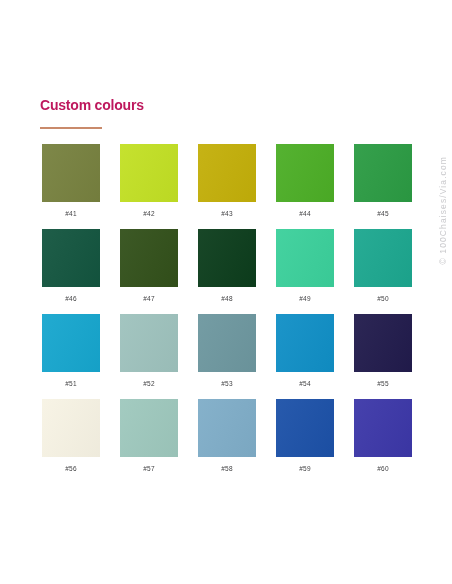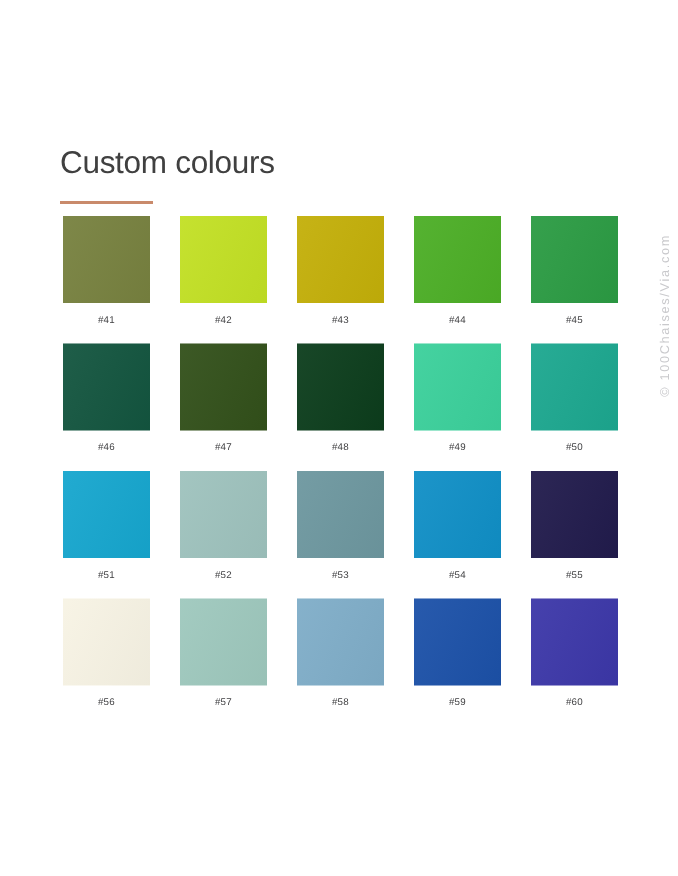--- a/index.html
+++ b/index.html
@@ -18,23 +18,23 @@
     position: relative;
     width: 452px;
     height: 584px;
   }
   .title-block {
     position: absolute;
     left: 40px;
     top: 98px;
   }
   .chart-title {
-    font-size: 21px;
-    font-weight: normal;
-    color: #404040;
+    font-size: 14px;
+    font-weight: bold;
+    color: #be185d;
     letter-spacing: -0.2px;
     line-height: 1;
     margin: 0;
     white-space: nowrap;
   }
   .title-rule {
     width: 62px;
     height: 2px;
     background: #c98a6b;
     margin-top: 15px;

